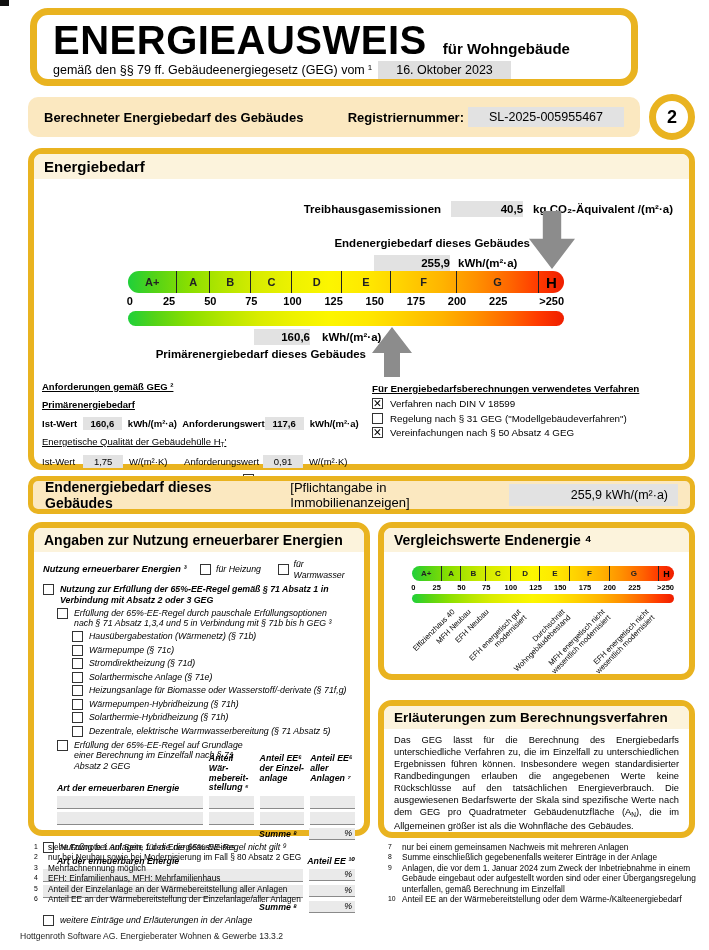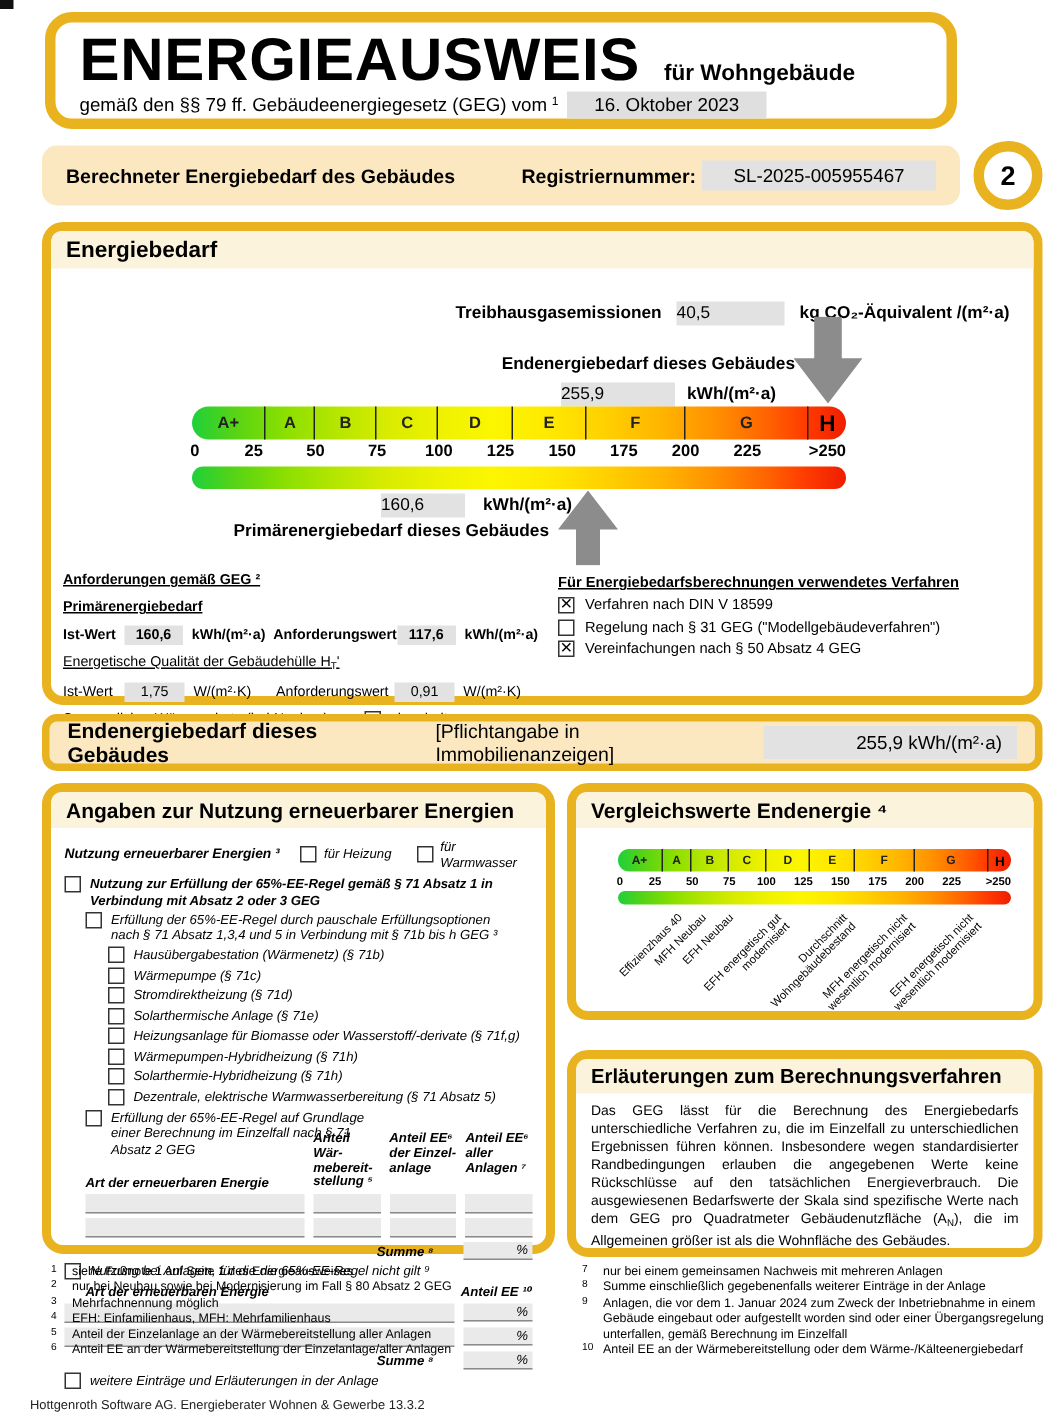--- a/index.html
+++ b/index.html
@@ -37,21 +37,21 @@
 
   
   .panel{position:absolute;border:6px solid var(--gold);border-radius:14px;background:#fff;box-sizing:border-box;}
   .panel-head{background:var(--band);font-weight:bold;font-size:15px;padding:4px 10px;border-radius:7px 7px 0 0;}
 
   
   #energie-panel{left:28px;top:148px;width:667px;height:322px;}
   #energie-panel .inner{position:relative;width:100%;height:100%;}
   .thg-row{position:absolute;top:22px;right:16px;display:flex;align-items:center;gap:10px;
            font-size:11.5px;font-weight:bold;}
-  .vbox{background:var(--graybox);text-align:left;font-weight:normal;}
+  .vbox{background:var(--graybox);text-align:right;font-weight:bold;}
   .thg-val{width:72px;padding:2px 0;font-size:11.5px;}
   .ee-label{position:absolute;top:58px;left:300px;width:196px;text-align:right;font-size:11.5px;font-weight:bold;}
   .ee-valrow{position:absolute;top:76px;left:340px;display:flex;align-items:center;gap:8px;
              font-size:11.5px;font-weight:bold;}
   .ee-box{width:76px;padding:2px 0;}
   .arrow-down{position:absolute;left:495px;top:32px;width:46px;height:58px;background:var(--arrowgray);
               clip-path:polygon(30% 0,70% 0,70% 48%,100% 48%,50% 100%,0 48%,30% 48%);}
   .arrow-up{position:absolute;left:338px;top:148px;width:40px;height:50px;background:var(--arrowgray);
             clip-path:polygon(50% 0,100% 52%,70% 52%,70% 100%,30% 100%,30% 52%,0 52%);}
 
@@ -110,21 +110,21 @@
   .ind1{margin-left:14px;}
   .ind2{margin-left:29px;}
   .tbl{margin-left:14px;}
   .tbl-head{display:flex;gap:6px;margin-top:-20px;}
   .tbl-head .c0{width:150px;display:flex;align-items:flex-end;font-weight:bold;}
   .tbl-head .c{width:46px;font-weight:bold;line-height:1.12;}
   .tbl-row{display:flex;gap:6px;margin:3px 0;}
   .inp{background:var(--inputgray);border-bottom:1px solid #8a8a8a;height:12px;}
   .tbl-row .w0{width:150px;}
   .tbl-row .w{width:46px;}
-  .sum-row{display:flex;align-items:center;justify-content:flex-end;gap:20px;margin:2px 0;}
+  .sum-row{display:flex;align-items:center;justify-content:flex-end;gap:12px;margin:2px 0;}
   .sum-row .pct{width:46px;text-align:right;padding-right:3px;box-sizing:border-box;}
   .t2-head{display:flex;margin:2px 0 1px 0;}
   .t2-head .a{font-weight:bold;margin-left:14px;}
   .t2-head .b2{font-weight:bold;margin-left:auto;}
   .t2-row{display:flex;gap:6px;margin:3px 0;}
   .t2-row .wide{flex:1;}
   .t2-row .pctbox{width:46px;text-align:right;padding-right:3px;box-sizing:border-box;}
 
   
   #ver-panel{left:378px;top:522px;width:317px;height:158px;}

